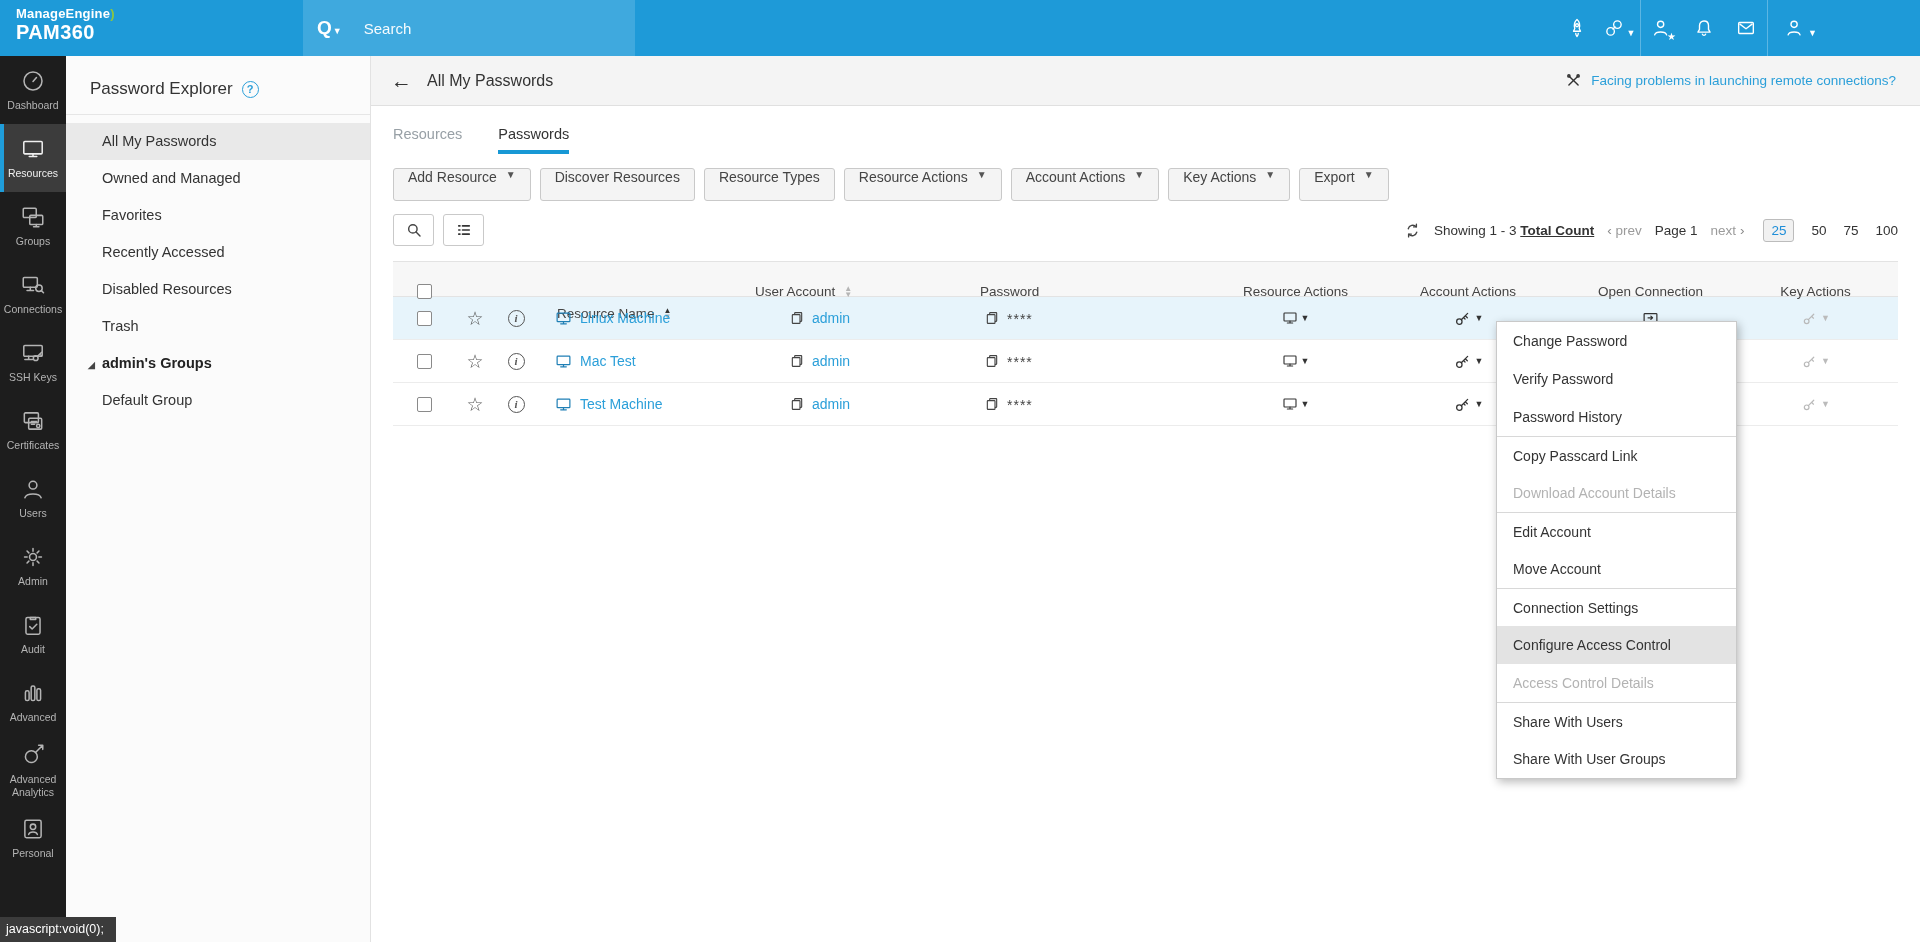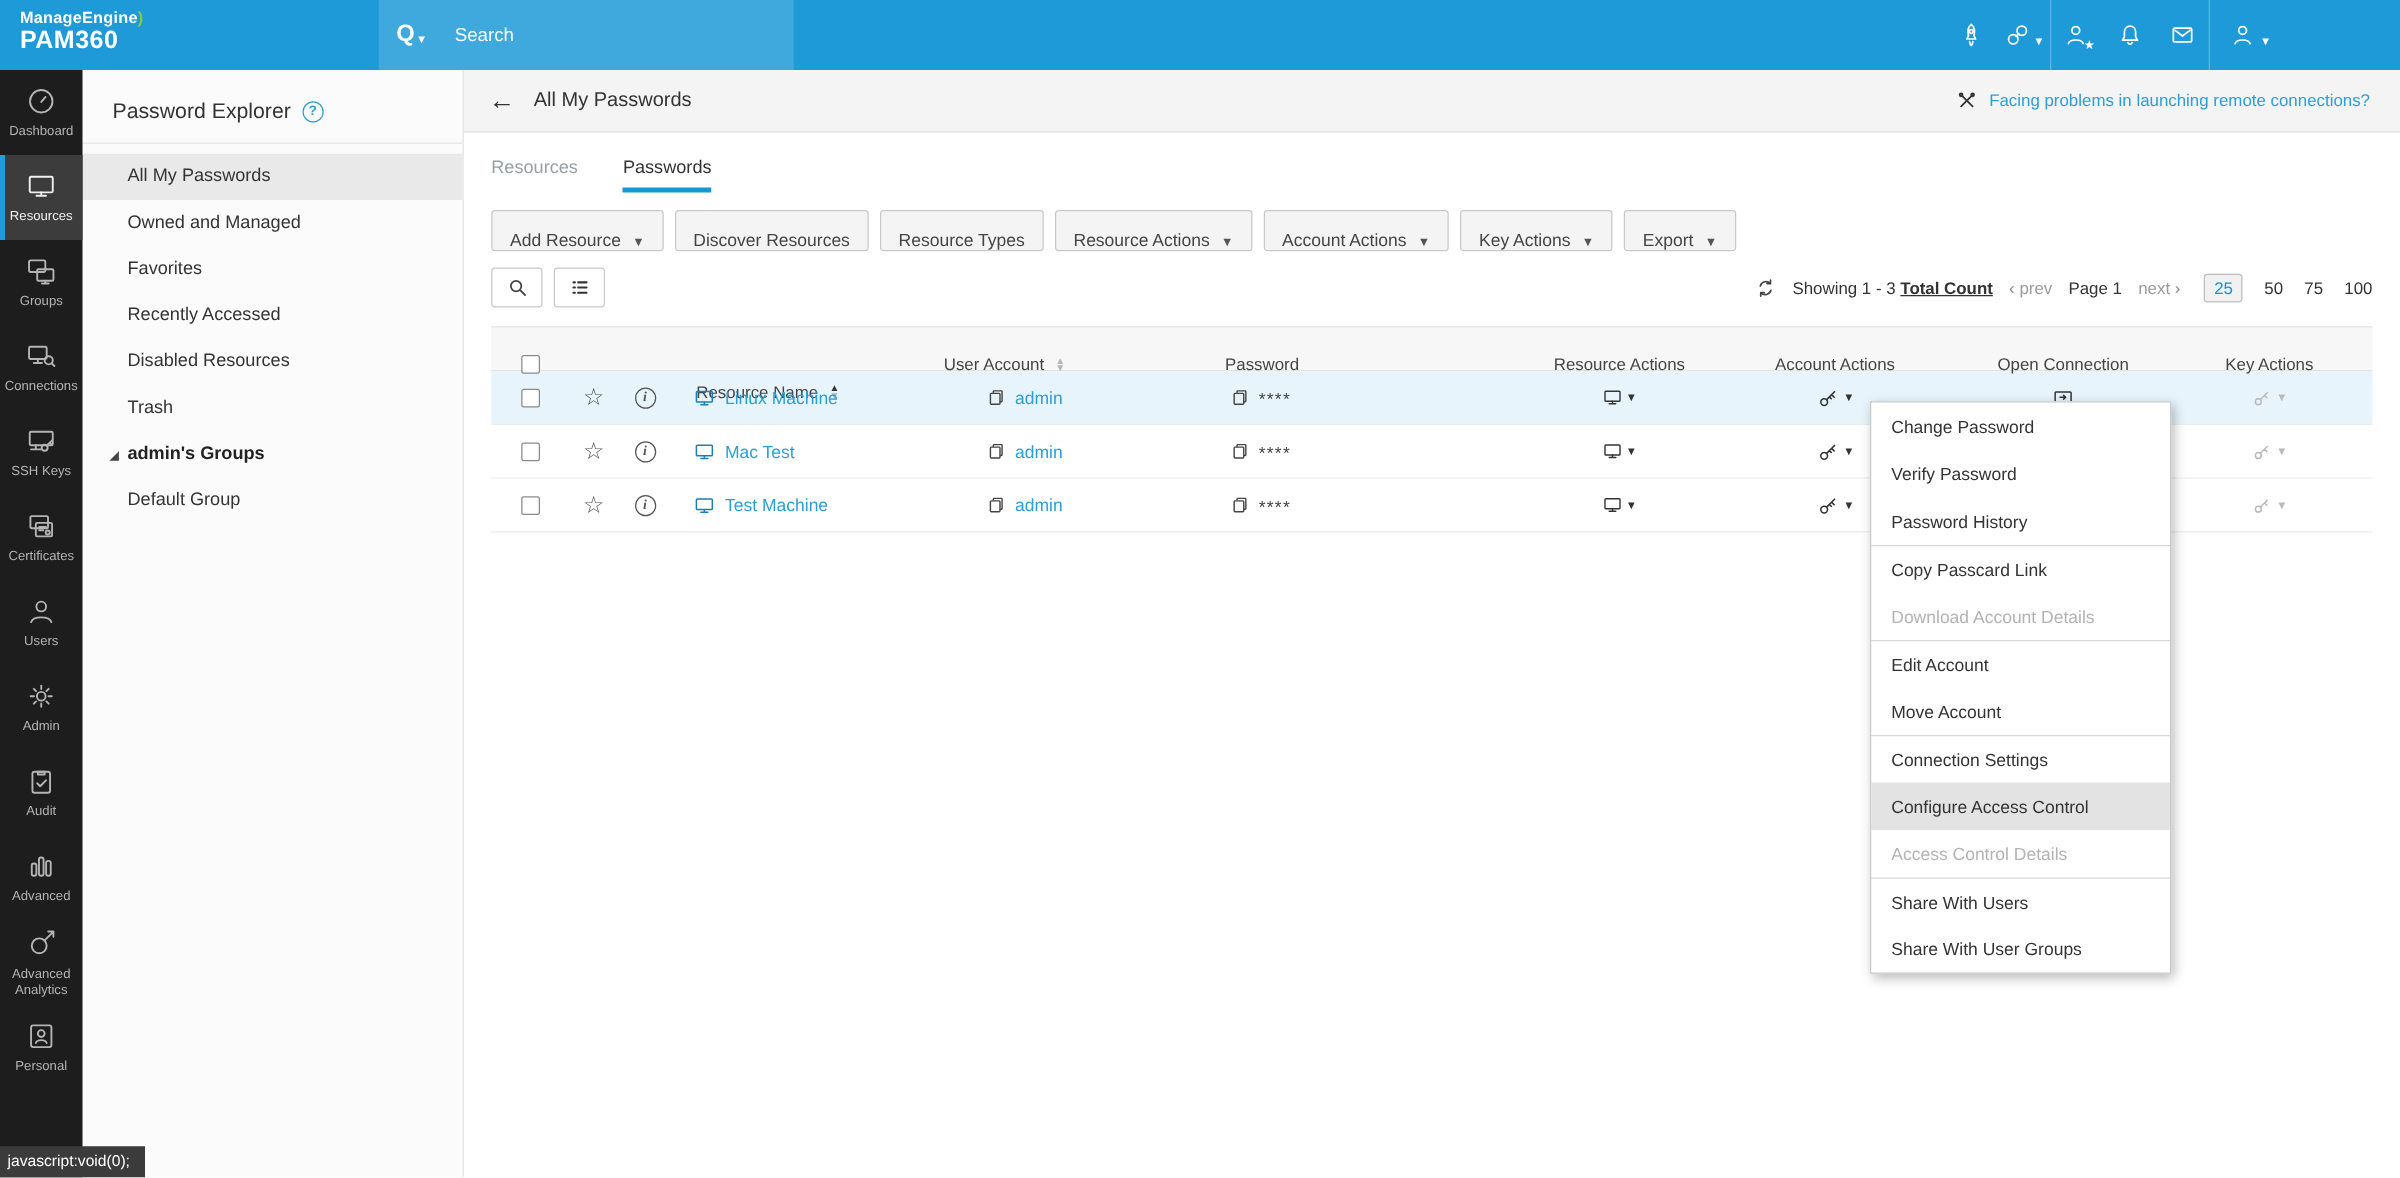--- a/index.html
+++ b/index.html
@@ -53,21 +53,21 @@
   .page-title { font-size:16px; color:#333; }
   .header-right { margin-left:auto; display:flex; align-items:center; gap:9px; cursor:pointer; }
   .header-right .txt { color:#2b9fd9; font-size:13.5px; }
 
   .tabs { display:flex; gap:36px; padding:20px 0 0 22px; }
   .tab { font-size:14.5px; color:#98a0a6; padding-bottom:12px; position:relative; cursor:pointer; }
   .tab.active { color:#333; }
   .tab.active::after { content:""; position:absolute; left:0; right:0; bottom:0; height:4px; background:#1798d5; }
 
   .toolbar { display:flex; gap:9px; padding:14px 0 0 22px; }
-  .tb-btn { height:33px; padding:0 14px; background:#f4f4f4; border:1px solid #c9c9c9; border-radius:3px; font-size:14px; color:#444; display:flex; align-items:flex-end; gap:9px; cursor:pointer; white-space:nowrap; }
+  .tb-btn { height:33px; padding:0 14px; background:#f4f4f4; border:1px solid #c9c9c9; border-radius:3px; font-size:14px; color:#444; display:flex; align-items:flex-start; gap:9px; cursor:pointer; white-space:nowrap; }
   .tb-btn .caret { font-size:10px; color:#555; }
 
   .controls { display:flex; align-items:center; padding:13px 22px 0 22px; }
   .icon-btn { width:41px; height:32px; border:1px solid #c9c9c9; border-radius:3px; background:#fff; display:flex; align-items:center; justify-content:center; margin-right:9px; cursor:pointer; }
   .pag { margin-left:auto; display:flex; align-items:center; gap:13px; font-size:13.5px; color:#333; }
   .pag .refresh { cursor:pointer; }
   .pag .total { text-decoration:underline; font-weight:bold; cursor:pointer; }
   .pag .dim { color:#9b9b9b; cursor:pointer; }
   .pag .chev { color:#8a8a8a; }
   .pag .sizes { display:flex; align-items:center; gap:17px; margin-left:6px; }

